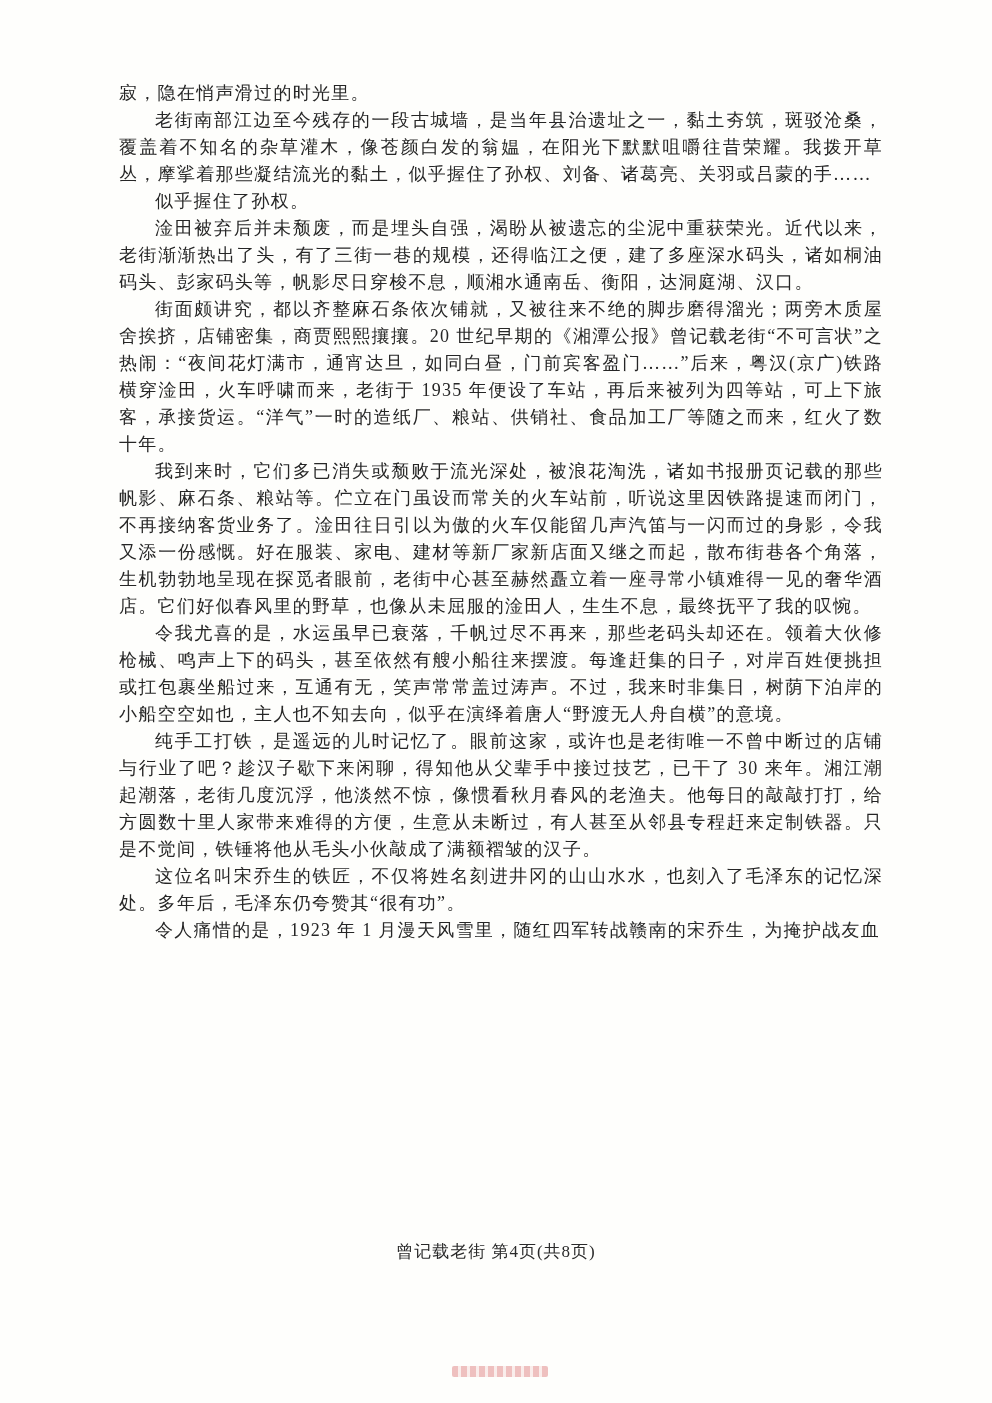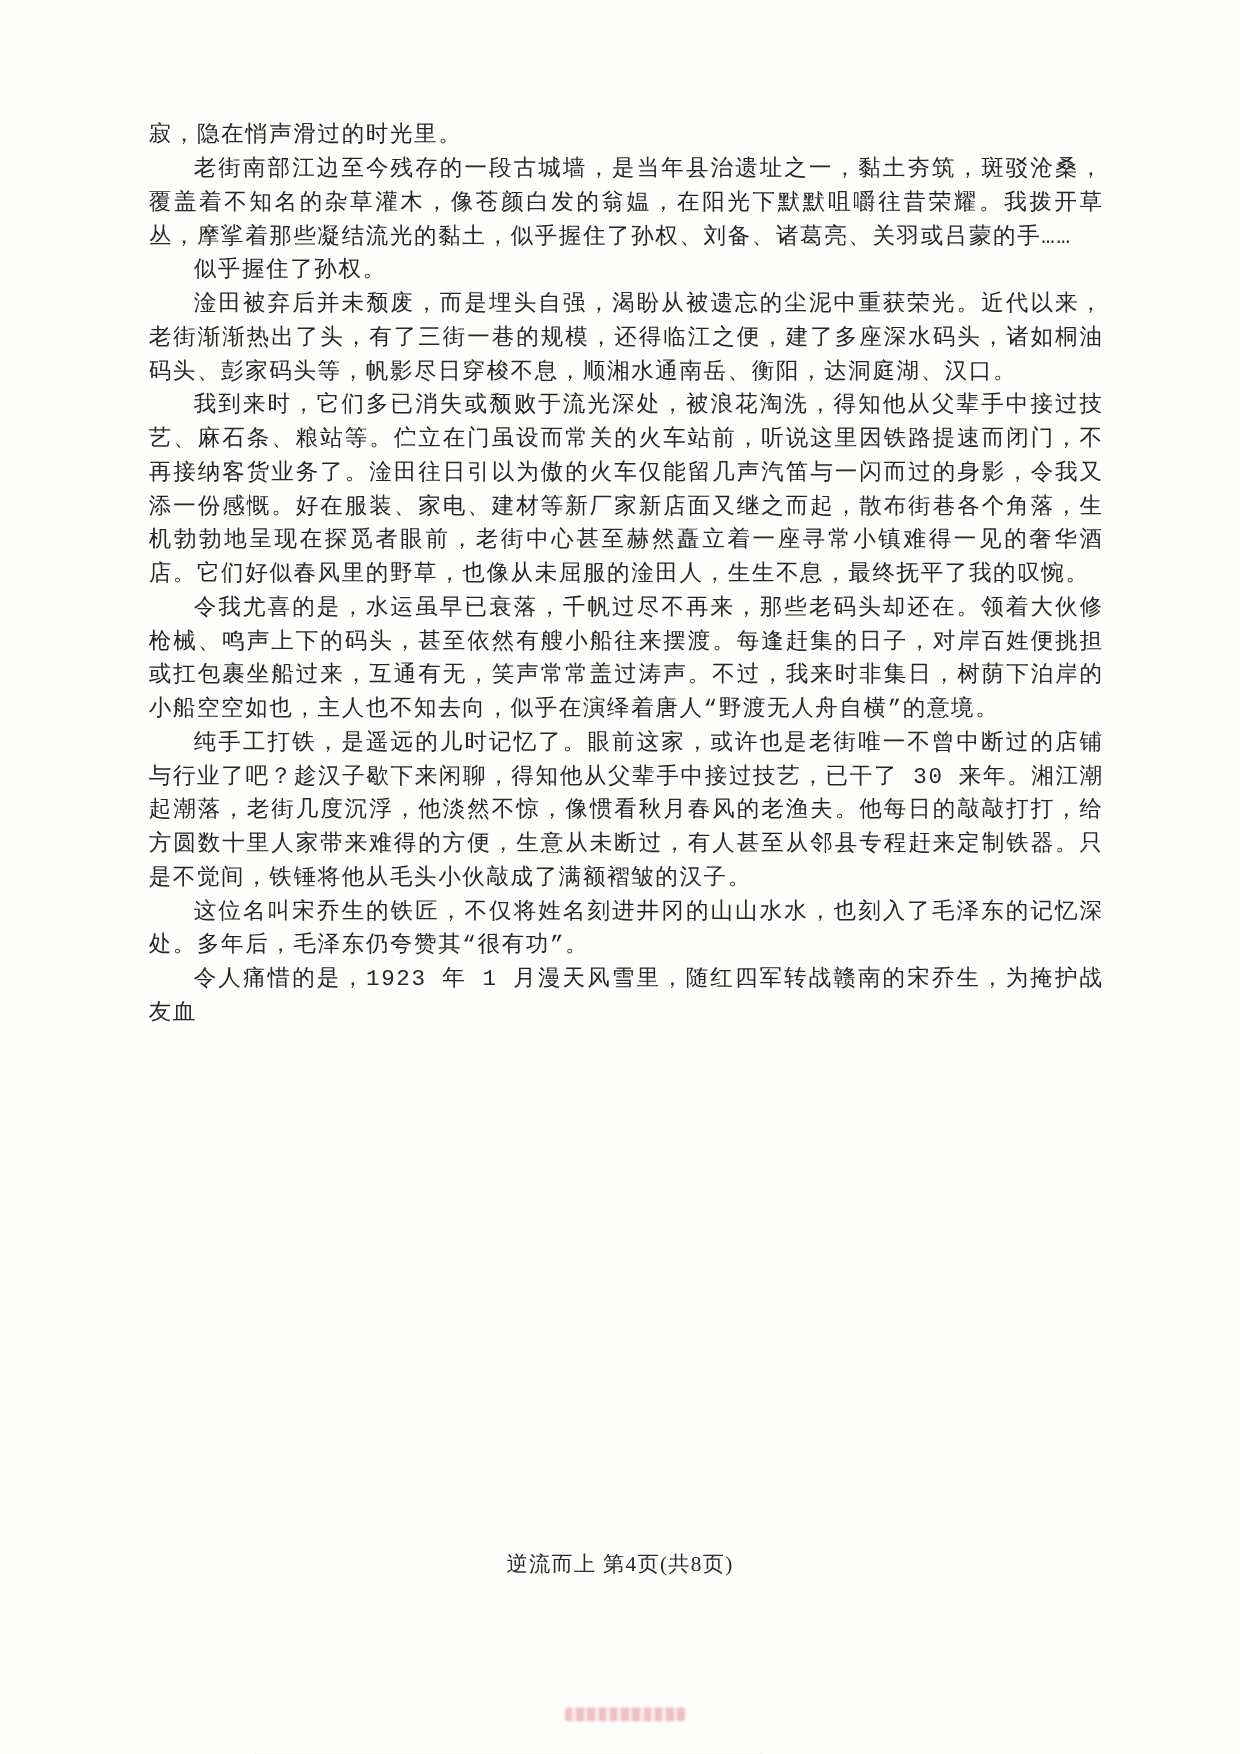--- a/index.html
+++ b/index.html
@@ -13,28 +13,27 @@
     height: 1403px;
     margin: 0 auto;
     background: #fefefc;
     overflow: hidden;
     font-family: "Liberation Serif", "DejaVu Serif", serif;
     color: #262626;
   }
   .passage {
     position: absolute;
     left: 119px;
-    top: 96px;
+    top: 80px;
     width: 764px;
     font-size: 18px;
     line-height: 27px;
     letter-spacing: 1.3px;
     text-align: justify;
     text-justify: inter-character;
-    font-family: Liberation Mono, monospace;
   }
   .passage p {
     margin: 0;
     padding: 0;
     text-indent: 2em;
   }
   .passage p.no-indent {
     text-indent: 0;
   }
   .page-footer {
@@ -65,24 +64,25 @@
 </head>
 <body>
 
 <div class="page">
 
   <div class="passage">
     <p class="no-indent">寂，隐在悄声滑过的时光里。</p>
     <p>老街南部江边至今残存的一段古城墙，是当年县治遗址之一，黏土夯筑，斑驳沧桑，覆盖着不知名的杂草灌木，像苍颜白发的翁媪，在阳光下默默咀嚼往昔荣耀。我拨开草丛，摩挲着那些凝结流光的黏土，似乎握住了孙权、刘备、诸葛亮、关羽或吕蒙的手……</p>
     <p>似乎握住了孙权。</p>
     <p>淦田被弃后并未颓废，而是埋头自强，渴盼从被遗忘的尘泥中重获荣光。近代以来，老街渐渐热出了头，有了三街一巷的规模，还得临江之便，建了多座深水码头，诸如桐油码头、彭家码头等，帆影尽日穿梭不息，顺湘水通南岳、衡阳，达洞庭湖、汉口。</p>
-    <p>我到来时，它们多已消失或颓败于流光深处，被浪花淘洗，得知他从父辈手中接过技艺、麻石条、粮站等。伫立在门虽设而常关的火车站前，听说这里因铁路提速而闭门，不再接纳客货业务了。淦田往日引以为傲的火车仅能留几声汽笛与一闪而过的身影，令我又添一份感慨。好在服装、家电、建材等新厂家新店面又继之而起，散布街巷各个角落，生机勃勃地呈现在探觅者眼前，老街中心甚至赫然矗立着一座寻常小镇难得一见的奢华酒店。它们好似春风里的野草，也像从未屈服的淦田人，生生不息，最终抚平了我的叹惋。</p>
+    <p>街面颇讲究，都以齐整麻石条依次铺就，又被往来不绝的脚步磨得溜光；两旁木质屋舍挨挤，店铺密集，商贾熙熙攘攘。20 世纪早期的《湘潭公报》曾记载老街“不可言状”之热闹：“夜间花灯满市，通宵达旦，如同白昼，门前宾客盈门……”后来，粤汉(京广)铁路横穿淦田，火车呼啸而来，老街于 1935 年便设了车站，再后来被列为四等站，可上下旅客，承接货运。“洋气”一时的造纸厂、粮站、供销社、食品加工厂等随之而来，红火了数十年。</p>
+    <p>我到来时，它们多已消失或颓败于流光深处，被浪花淘洗，诸如书报册页记载的那些帆影、麻石条、粮站等。伫立在门虽设而常关的火车站前，听说这里因铁路提速而闭门，不再接纳客货业务了。淦田往日引以为傲的火车仅能留几声汽笛与一闪而过的身影，令我又添一份感慨。好在服装、家电、建材等新厂家新店面又继之而起，散布街巷各个角落，生机勃勃地呈现在探觅者眼前，老街中心甚至赫然矗立着一座寻常小镇难得一见的奢华酒店。它们好似春风里的野草，也像从未屈服的淦田人，生生不息，最终抚平了我的叹惋。</p>
     <p>令我尤喜的是，水运虽早已衰落，千帆过尽不再来，那些老码头却还在。领着大伙修枪械、鸣声上下的码头，甚至依然有艘小船往来摆渡。每逢赶集的日子，对岸百姓便挑担或扛包裹坐船过来，互通有无，笑声常常盖过涛声。不过，我来时非集日，树荫下泊岸的小船空空如也，主人也不知去向，似乎在演绎着唐人“野渡无人舟自横”的意境。</p>
     <p>纯手工打铁，是遥远的儿时记忆了。眼前这家，或许也是老街唯一不曾中断过的店铺与行业了吧？趁汉子歇下来闲聊，得知他从父辈手中接过技艺，已干了 30 来年。湘江潮起潮落，老街几度沉浮，他淡然不惊，像惯看秋月春风的老渔夫。他每日的敲敲打打，给方圆数十里人家带来难得的方便，生意从未断过，有人甚至从邻县专程赶来定制铁器。只是不觉间，铁锤将他从毛头小伙敲成了满额褶皱的汉子。</p>
     <p>这位名叫宋乔生的铁匠，不仅将姓名刻进井冈的山山水水，也刻入了毛泽东的记忆深处。多年后，毛泽东仍夸赞其“很有功”。</p>
     <p>令人痛惜的是，1923 年 1 月漫天风雪里，随红四军转战赣南的宋乔生，为掩护战友血</p>
   </div>
 
-  <div class="page-footer">逆流而上 第4页(共8页)</div>
+  <div class="page-footer">曾记载老街 第4页(共8页)</div>
 
   <div class="red-watermark"></div>
 
 </div>
 
 </body></html>

